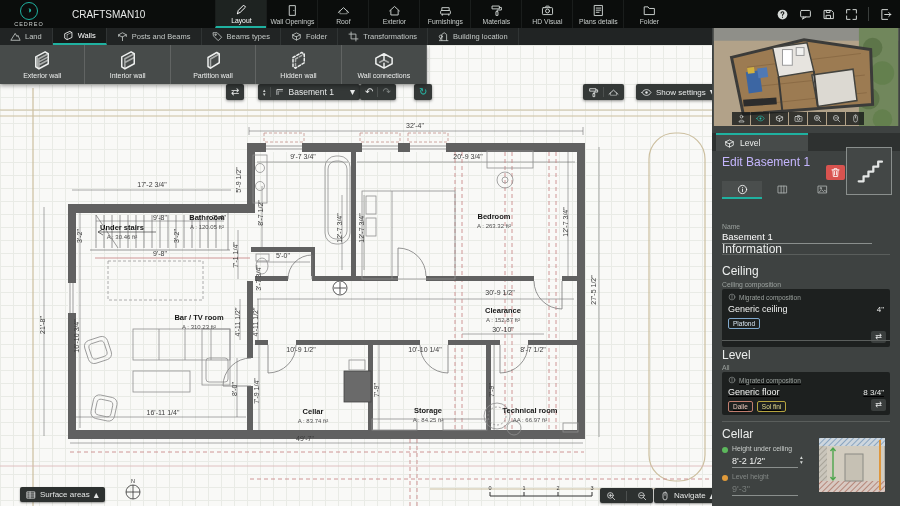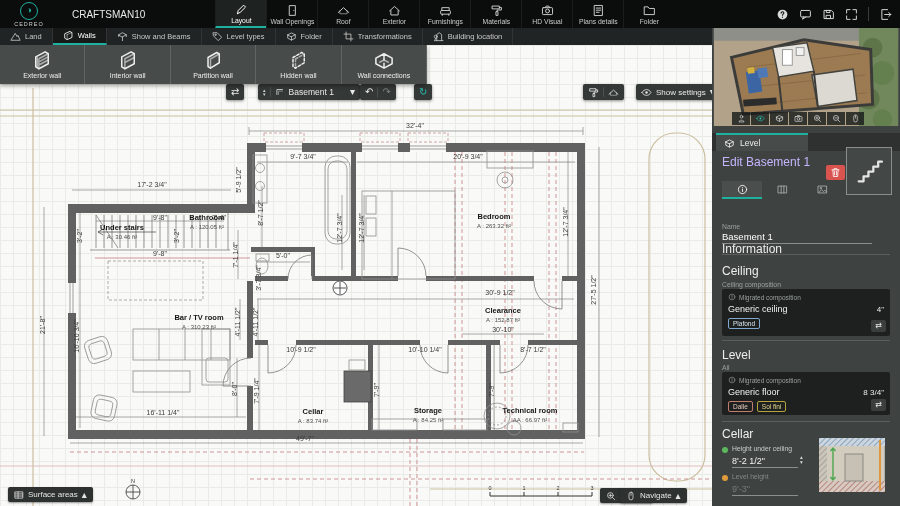--- a/index.html
+++ b/index.html
@@ -206,28 +206,28 @@
         <path d="M3 5.2L10 2l3 1.8v7L6 14l-3-1.8z"></path>
         <path d="M6 6.8L13 3.4M6 6.8v7" opacity=".6"></path>
       </svg>
       <span class="lbl">Walls</span>
     </div>
     <div class="rib-item">
       <svg class="ic" width="11" height="11" viewBox="0 0 16 16" fill="none" stroke="currentColor" stroke-width="1.2" stroke-linecap="round" stroke-linejoin="round">
         <path d="M2.5 5.5L8 2.5l5.5 3-5.5 3z"></path>
         <path d="M8 8.5V14M2.5 5.5V8M13.5 5.5V8"></path>
       </svg>
-      <span class="lbl">Show and Beams</span>
+      <span class="lbl">Posts and Beams</span>
     </div>
     <div class="rib-item">
       <svg class="ic" width="11" height="11" viewBox="0 0 16 16" fill="none" stroke="currentColor" stroke-width="1.2" stroke-linecap="round" stroke-linejoin="round">
         <path d="M2 2.5h5.5L14 9l-5 5-6.5-6.5z"></path>
         <circle cx="5" cy="5.5" r="1"></circle>
       </svg>
-      <span class="lbl">Level types</span>
+      <span class="lbl">Beams types</span>
     </div>
     <div class="rib-item">
       <svg class="ic" width="11" height="11" viewBox="0 0 16 16" fill="none" stroke="currentColor" stroke-width="1.2" stroke-linecap="round" stroke-linejoin="round">
         <path d="M2.5 5.5L8 2.8l5.5 2.7L8 8.2z"></path>
         <path d="M2.5 5.5v5L8 13.2l5.5-2.7v-5M8 8.2v5"></path>
       </svg>
       <span class="lbl">Folder</span>
     </div>
     <div class="rib-item">
       <svg class="ic" width="11" height="11" viewBox="0 0 16 16" fill="none" stroke="currentColor" stroke-width="1.2" stroke-linecap="round" stroke-linejoin="round">
@@ -515,21 +515,21 @@
   <span id="eyeIc">
       <svg class="ic" width="11" height="11" viewBox="0 0 16 16" fill="none" stroke="currentColor" stroke-width="1.2" stroke-linecap="round" stroke-linejoin="round">
         <path d="M1.5 8C3.2 5 5.5 3.8 8 3.8S12.8 5 14.5 8C12.8 11 10.5 12.2 8 12.2S3.2 11 1.5 8z"></path>
         <circle cx="8" cy="8" r="1.8" fill="currentColor" stroke="none"></circle>
       </svg>
     </span>
   <span style="font-size:8px;">Show settings</span>
   <span class="glyph">▾</span>
 </div>
 
-<div class="bbtn" style="left:8px;top:487px;">
+<div class="bbtn" style="left:20px;top:487px;">
   <span id="gridIc">
       <svg class="ic" width="10" height="10" viewBox="0 0 16 16" fill="none" stroke="currentColor" stroke-width="1.2" stroke-linecap="round" stroke-linejoin="round">
         <rect x="2" y="3" width="12" height="10"></rect>
         <path d="M2 6.3h12M2 9.6h12M6.5 3v10"></path>
       </svg>
     </span>
   <span>Surface areas</span>
   <span class="glyph">▴</span>
 </div>
 <div class="bbtn" style="left:600px;top:488px;padding:0;">
@@ -540,21 +540,21 @@
       </svg>
     </span>
   <span class="sep" style="width:1px;height:10px;background:#4c504f;"></span>
   <span style="padding:0 6px;" id="magmIc">
       <svg class="ic" width="10" height="10" viewBox="0 0 16 16" fill="none" stroke="currentColor" stroke-width="1.2" stroke-linecap="round" stroke-linejoin="round">
         <circle cx="7" cy="7" r="4.5"></circle>
         <path d="M10.3 10.3L14 14M5 7h4"></path>
       </svg>
     </span>
 </div>
-<div class="bbtn" style="left:620px;top:488px;">
+<div class="bbtn" style="left:654px;top:488px;">
   <span id="mouseIc">
       <svg class="ic" width="10" height="10" viewBox="0 0 16 16" fill="none" stroke="currentColor" stroke-width="1.2" stroke-linecap="round" stroke-linejoin="round">
         <rect x="4.8" y="1.8" width="6.4" height="12.4" rx="3.2"></rect>
         <path d="M8 4v3"></path>
       </svg>
     </span>
   <span>Navigate</span>
   <span class="glyph">▴</span>
 </div>
 
@@ -670,21 +670,21 @@
       </div>
     </div>
 
   <div class="ptitle" style="top:178px;margin-top:36px;">Information</div>
   <div class="plabel" style="top:195px;">Name</div>
   <input id="name-input" value="Basement 1" style="">
   <div class="pdiv" style="top:226px;"></div>
 
   <div class="ptitle" style="top:236px;">Ceiling</div>
   <div class="plabel" style="top:253px;">Ceiling composition</div>
-  <div class="card" style="top:261px;height:47px;">
+  <div class="card" style="top:261px;height:58px;">
     <div class="mig">
         <span class="warnic">
           <svg class="ic" width="8" height="8" viewBox="0 0 16 16" fill="none" stroke="currentColor" stroke-width="1.2" stroke-linecap="round" stroke-linejoin="round">
             <circle cx="8" cy="8" r="5.8"></circle>
             <path d="M8 4.8V9M8 11v.1"></path>
           </svg>
         </span>
         <span>Migrated composition</span>
       </div>
     <div class="crow">
@@ -693,21 +693,21 @@
       </div>
     <div class="brow">
         <span class="badge pl">Plafond</span>
       </div>
     <div class="swapbtn">⇄</div>
   </div>
   <div class="pdiv" style="top:312px;"></div>
 
   <div class="ptitle" style="top:320px;">Level</div>
   <div class="plabel" style="top:336px;">All</div>
-  <div class="card" style="top:344px;height:43px;">
+  <div class="card" style="top:344px;height:43px;text-decoration:underline;">
     <div class="mig">
         <span class="warnic">
           <svg class="ic" width="8" height="8" viewBox="0 0 16 16" fill="none" stroke="currentColor" stroke-width="1.2" stroke-linecap="round" stroke-linejoin="round">
             <circle cx="8" cy="8" r="5.8"></circle>
             <path d="M8 4.8V9M8 11v.1"></path>
           </svg>
         </span>
         <span>Migrated composition</span>
       </div>
     <div class="crow">

